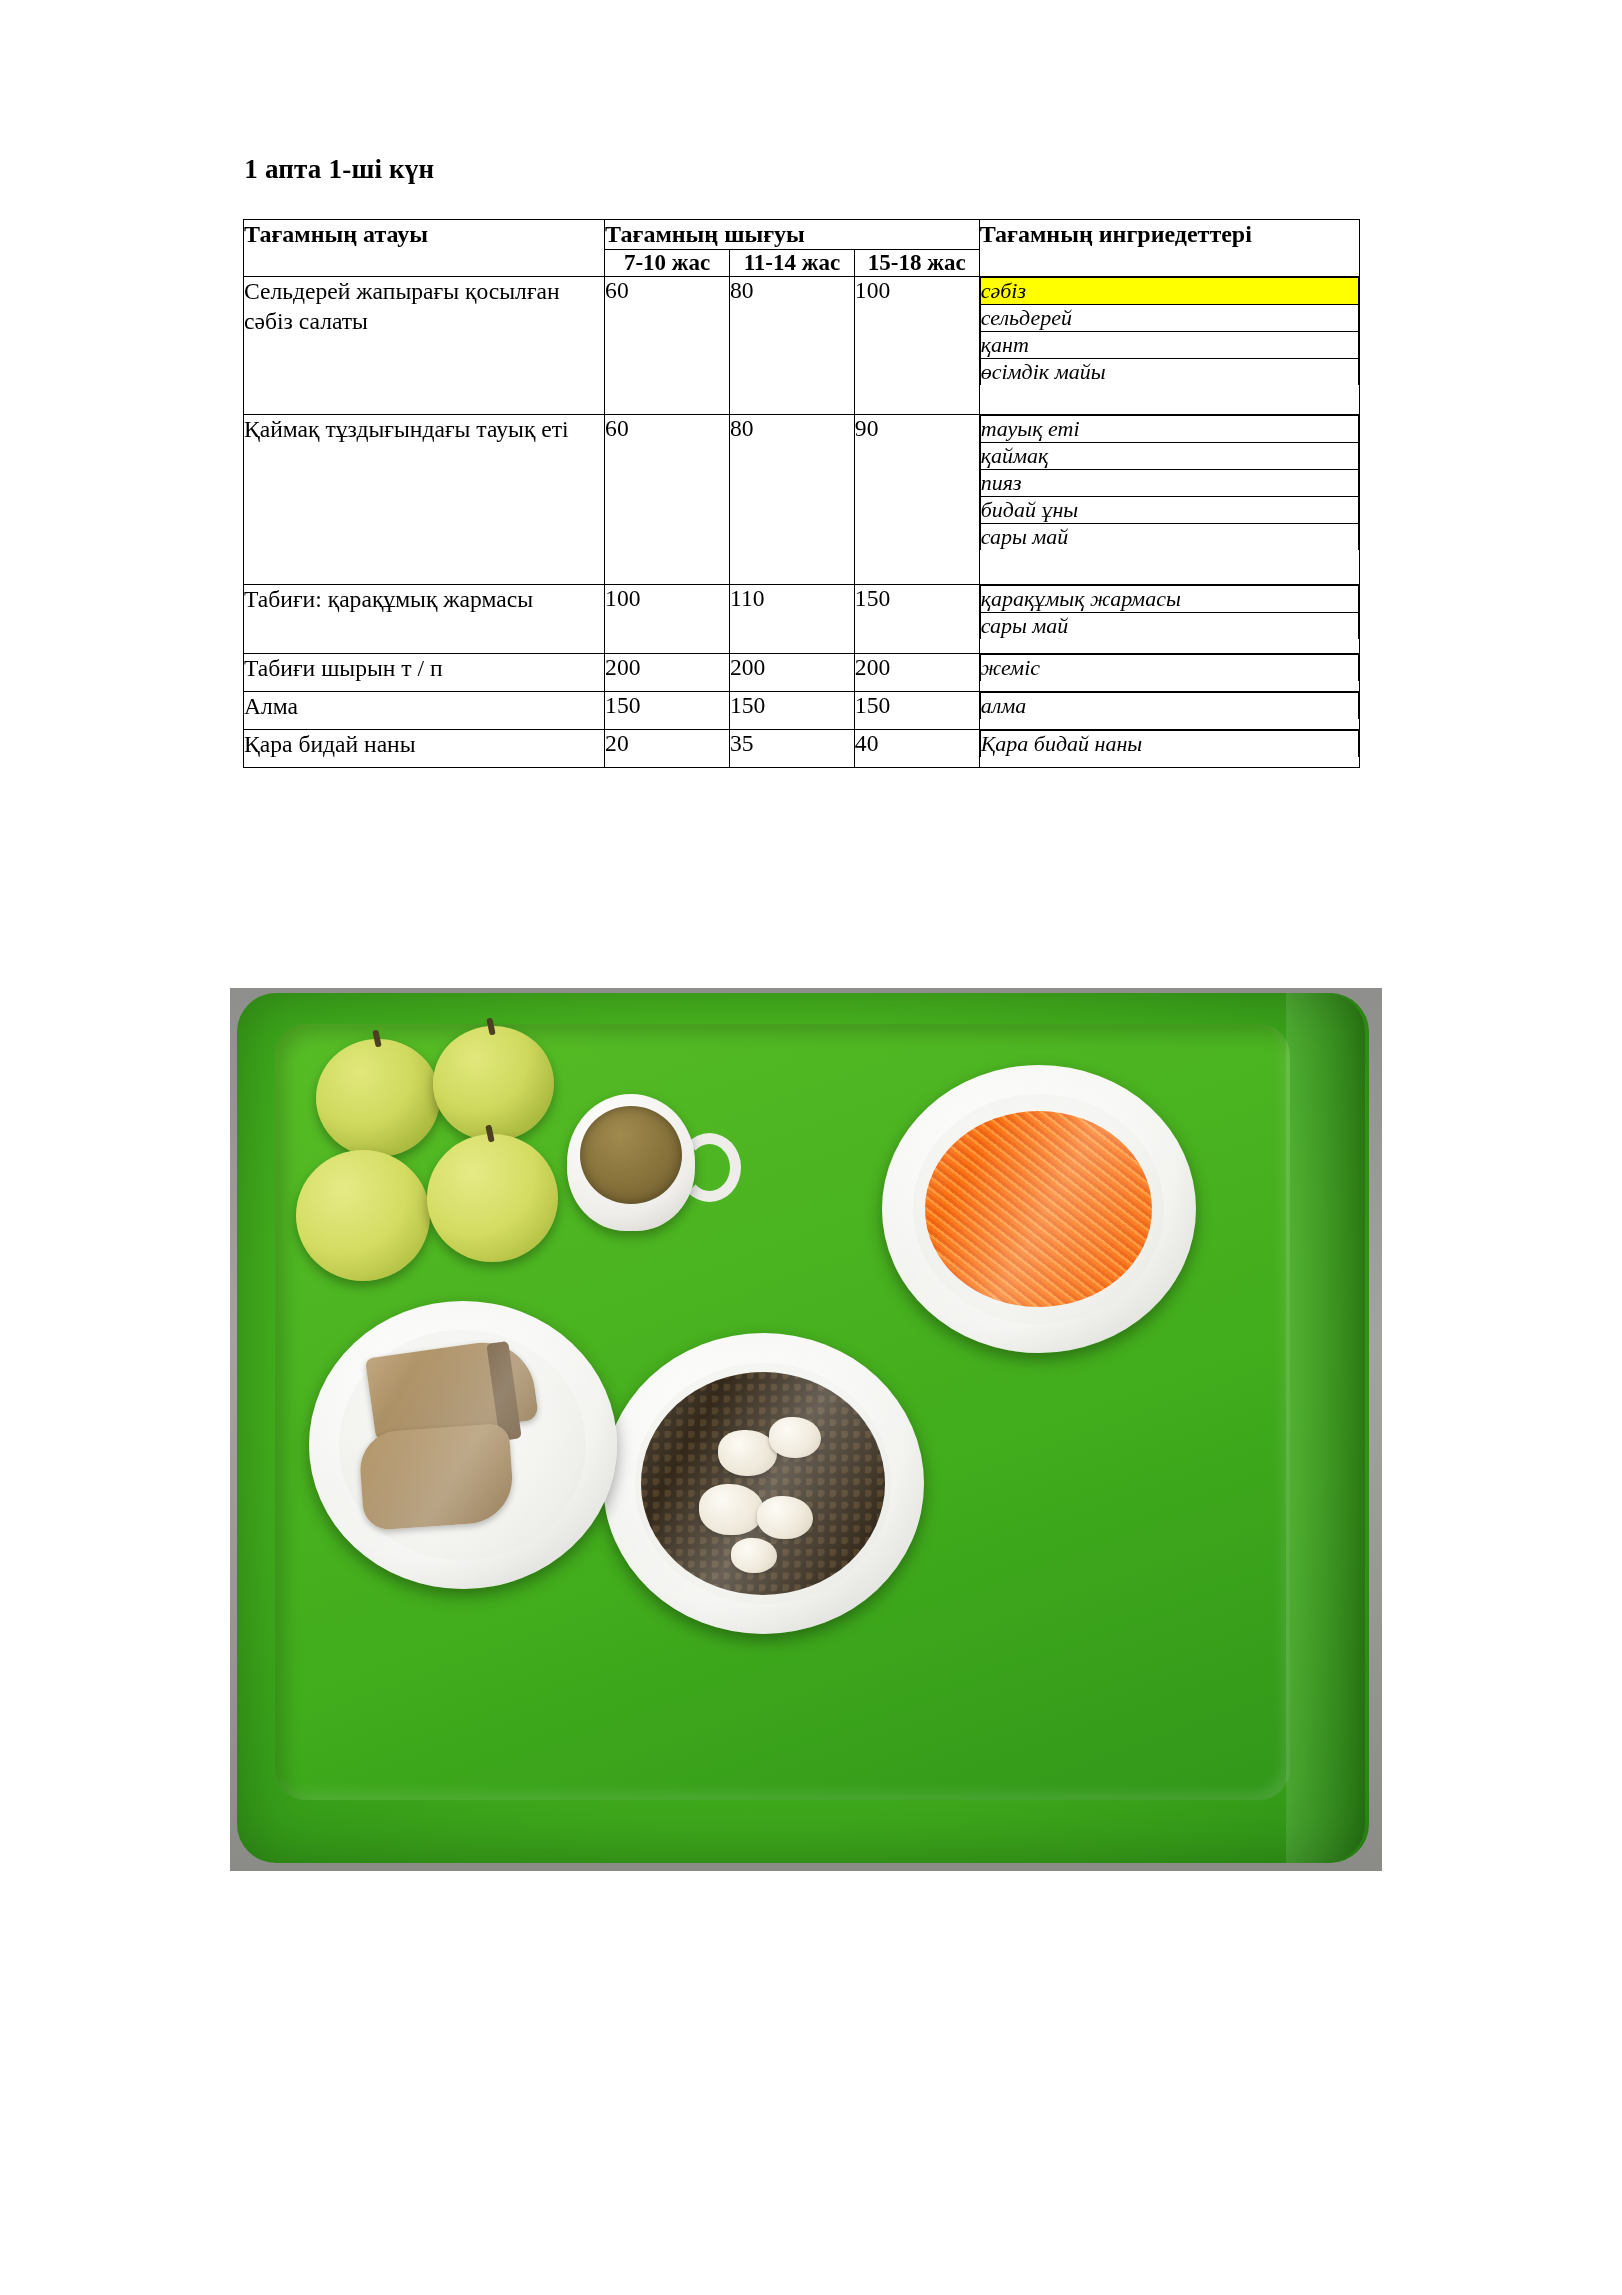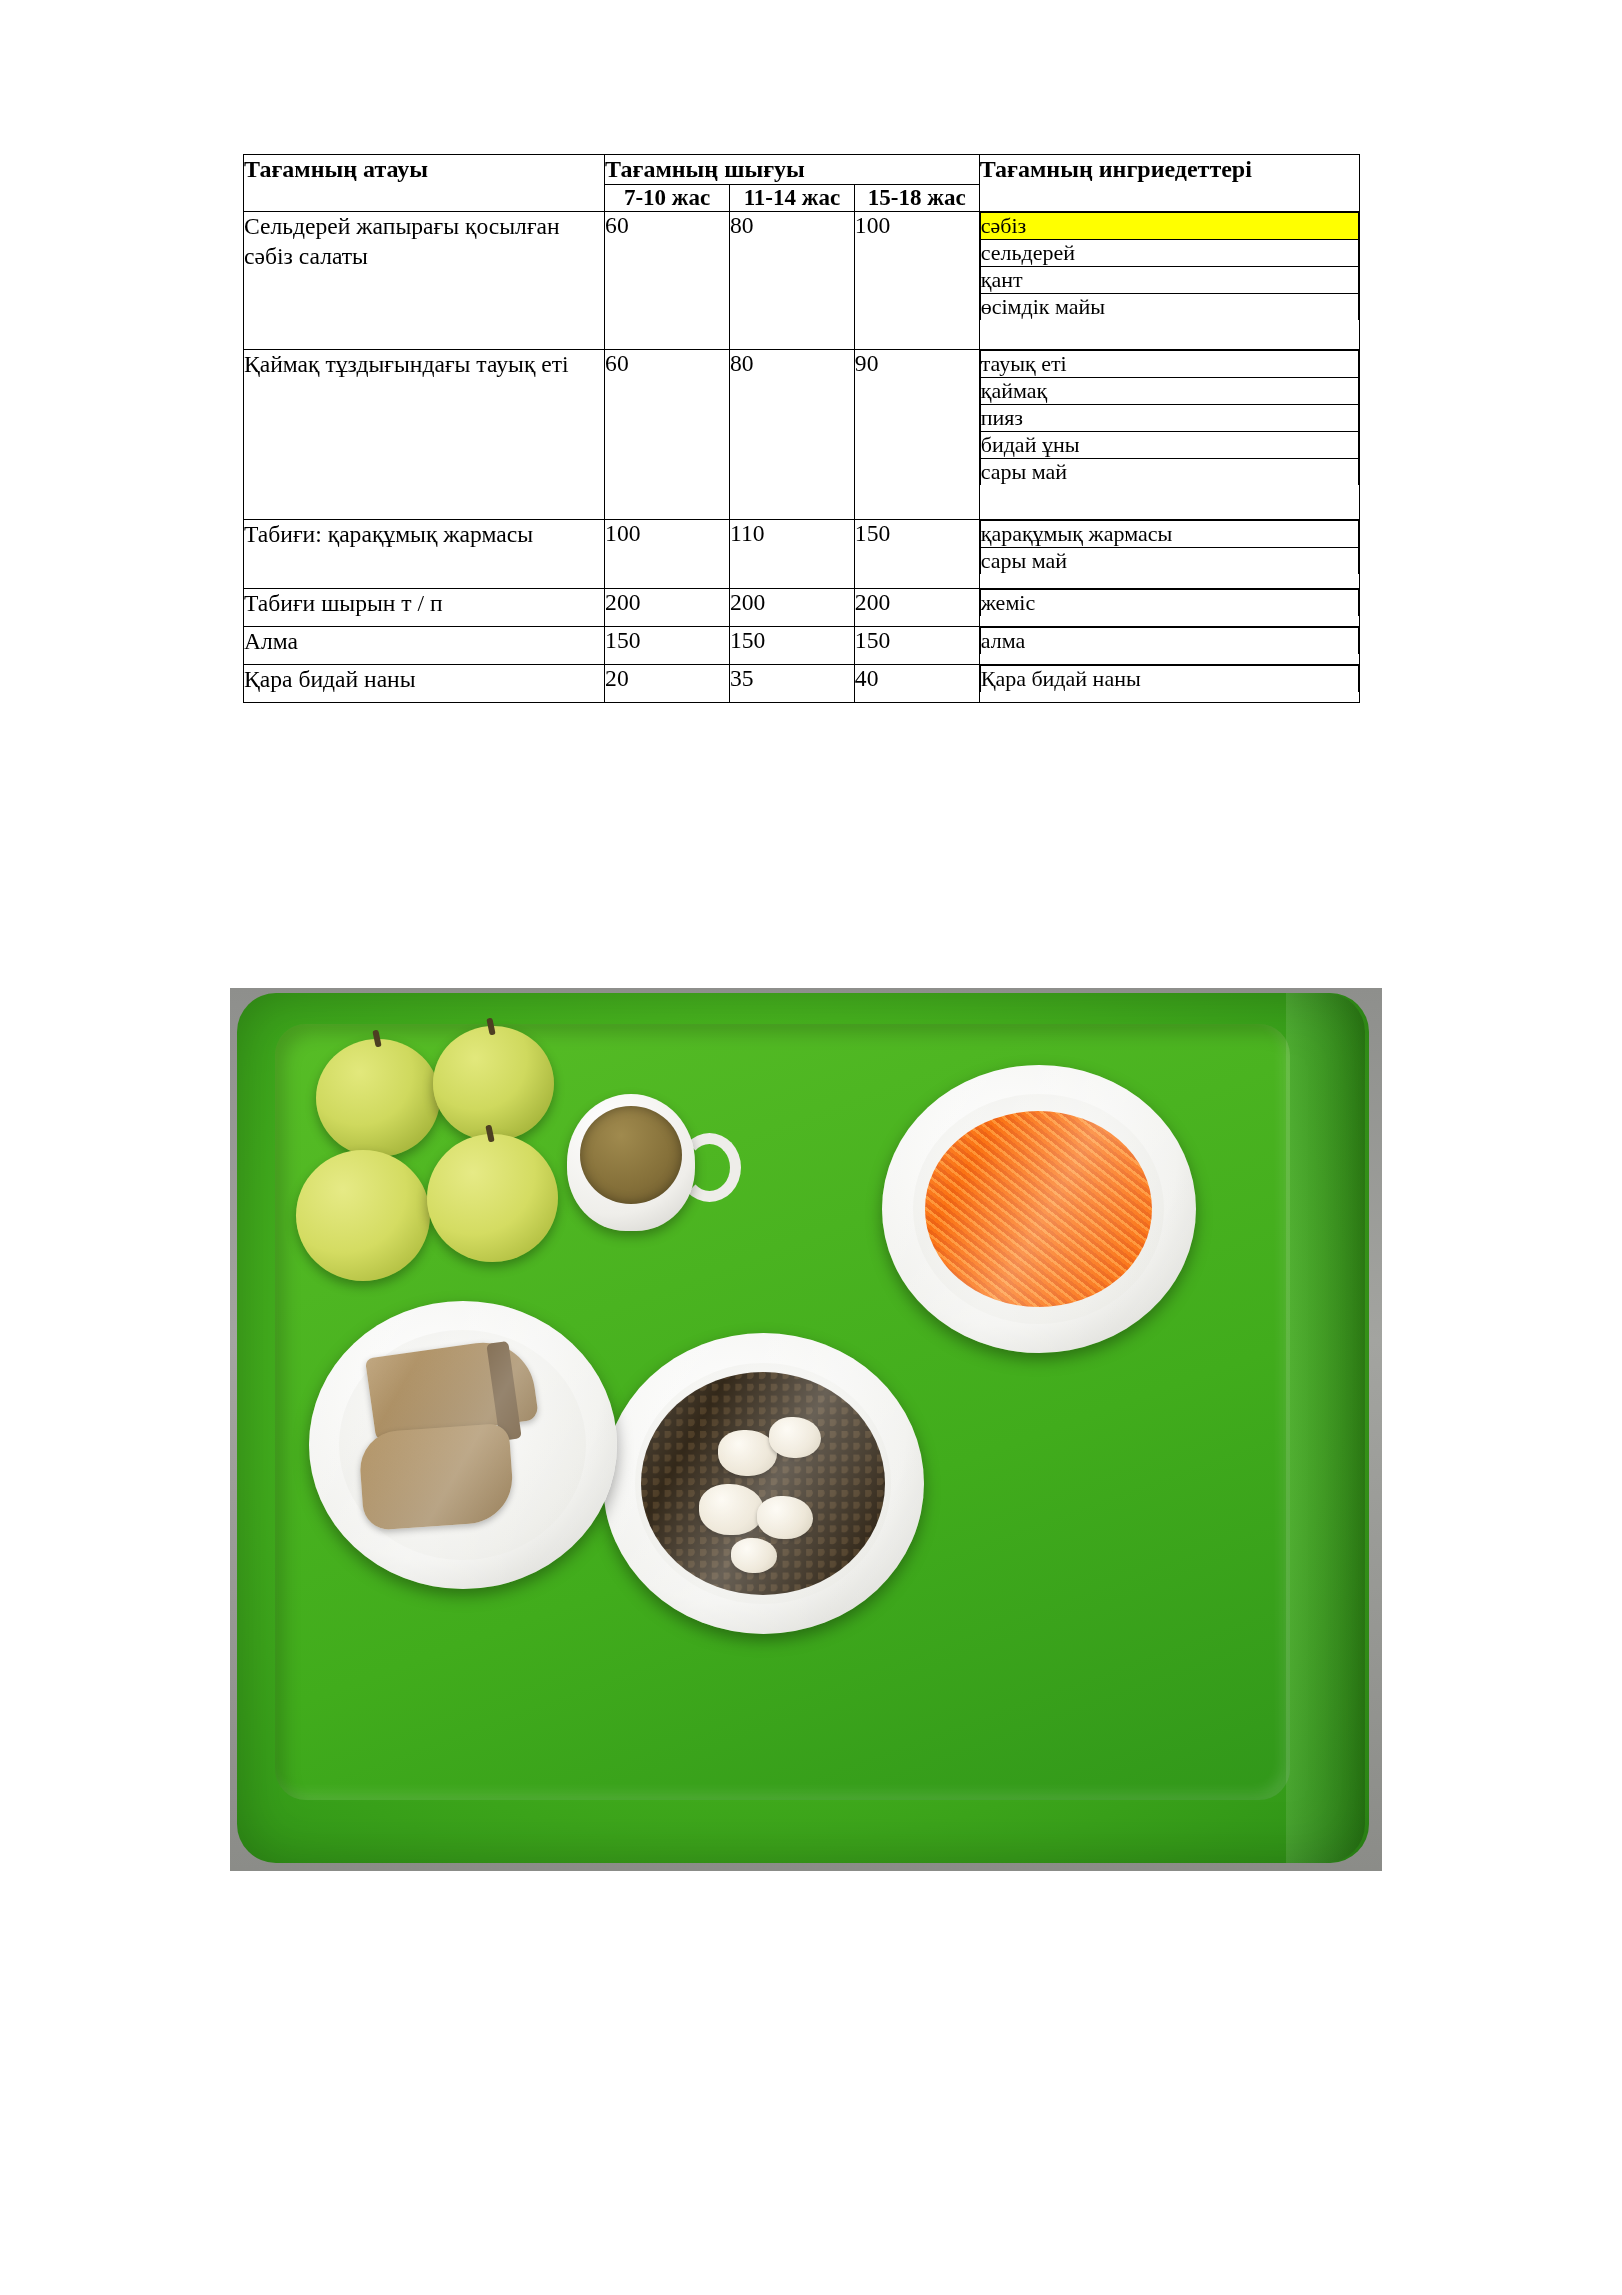--- a/index.html
+++ b/index.html
@@ -87,20 +87,21 @@
   }
   .ing-table tr:last-child td {
     border-bottom: none;
   }
   .hl {
     background: #ffff00;
   }
   td.ing-wrap {
     padding: 0;
     vertical-align: top;
+    font-style: italic;
   }
   
   .photo-wrap {
     position: absolute;
     left: 230px;
     top: 988px;
     width: 1152px;
     height: 883px;
   }
   .photo {
@@ -262,20 +263,21 @@
     left: 0; top: 0; width: 100%; height: 100%;
     background: linear-gradient(180deg, #8e8f8c 0%, #a3a4a0 40%, #8b8c88 100%);
   }
 </style>
 </head>
 <body>
 
 <div class="page">
   <div class="content">
 
+    <div class="doc-title">1 апта 1-ші күн</div>
 
     <table class="menu">
       <colgroup>
         <col class="col-name">
         <col class="col-age">
         <col class="col-age">
         <col class="col-age">
         <col class="col-ing">
       </colgroup>
       <thead>

